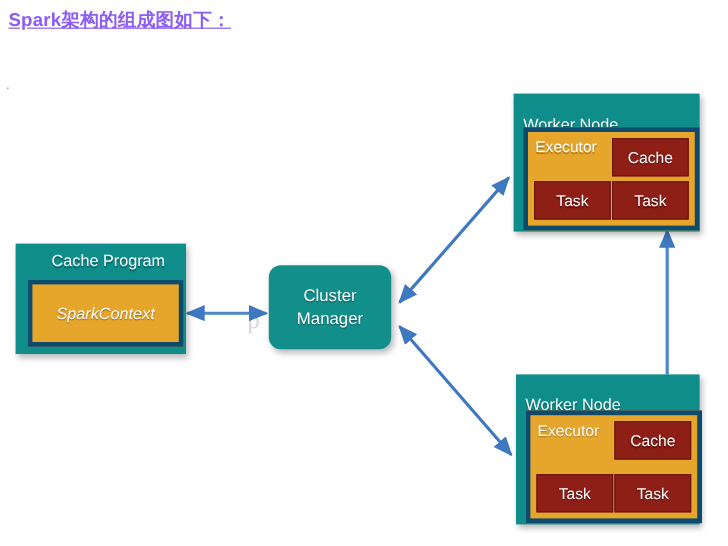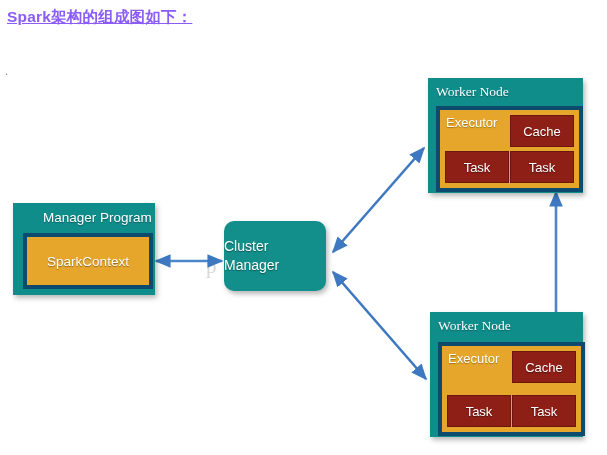--- a/index.html
+++ b/index.html
@@ -100,48 +100,49 @@
     left: 10px;
     top: 30px;
     width: 122px;
     height: 48px;
     display: flex;
     align-items: center;
     justify-content: center;
     color: #ffffff;
     font-size: 13.5px;
     text-shadow: 0 1px 1px rgba(0,0,0,0.4);
+    font-style: italic;
   }
 
   
   #cluster-manager {
     position: absolute;
     left: 224px;
     top: 221px;
     width: 102px;
     height: 70px;
     background: #128f8b;
     border-radius: 10px;
     box-shadow: 2px 3px 5px rgba(0,0,0,0.28);
     display: flex;
     flex-direction: column;
-    align-items: flex-start;
+    align-items: center;
     justify-content: center;
     color: #ffffff;
     font-size: 14px;
     line-height: 1.35;
     text-shadow: 0 1px 1px rgba(0,0,0,0.4);
     z-index: 4;
   }
 
   
   #worker-node-1 { left: 428px; top: 78px;  width: 155px; height: 115px; }
   #worker-node-2 { left: 430px; top: 312px; width: 153px; height: 125px; }
 
-  .worker-title { left: 8px; top: 6px; font-family: Liberation Serif, serif; }
+  .worker-title { left: 8px; top: 18px; }
   .executor-box {
     left: 8px;
     width: 139px;
   }
   #executor-1 { top: 28px; height: 78px; }
   #executor-2 { top: 30px; height: 86px; }
 
   .cache-box  { right: 5px; top: 5px;  width: 62px; height: 30px; margin-left: 12px; }
   .task-left  { left: 5px;  bottom: 5px; width: 62px; height: 30px; }
   .task-right { right: 5px; bottom: 5px; width: 62px; height: 30px; }
@@ -187,21 +188,21 @@
   <g>
     <line x1="333" y1="272" x2="426" y2="379" stroke="#3e78c0" stroke-width="2.6" marker-start="url(#ah-start)" marker-end="url(#ah)"></line>
   </g>
 
   <g>
     <line x1="556" y1="312" x2="556" y2="192" stroke="#4a86c8" stroke-width="2.6" marker-end="url(#ah)"></line>
   </g>
 </svg>
 
 <div class="node-outer" id="driver-program">
-  <div class="node-title" id="driver-title">Manager Program</div>
+  <div class="node-title" id="driver-title">Cache Program</div>
   <div class="inner-orange" id="spark-context-box">SparkContext</div>
 </div>
 
 <div id="cluster-manager">
   <span>Cluster</span>
   <span>Manager</span>
 </div>
 
 <div class="node-outer" id="worker-node-1">
   <div class="node-title worker-title">Worker Node</div>

